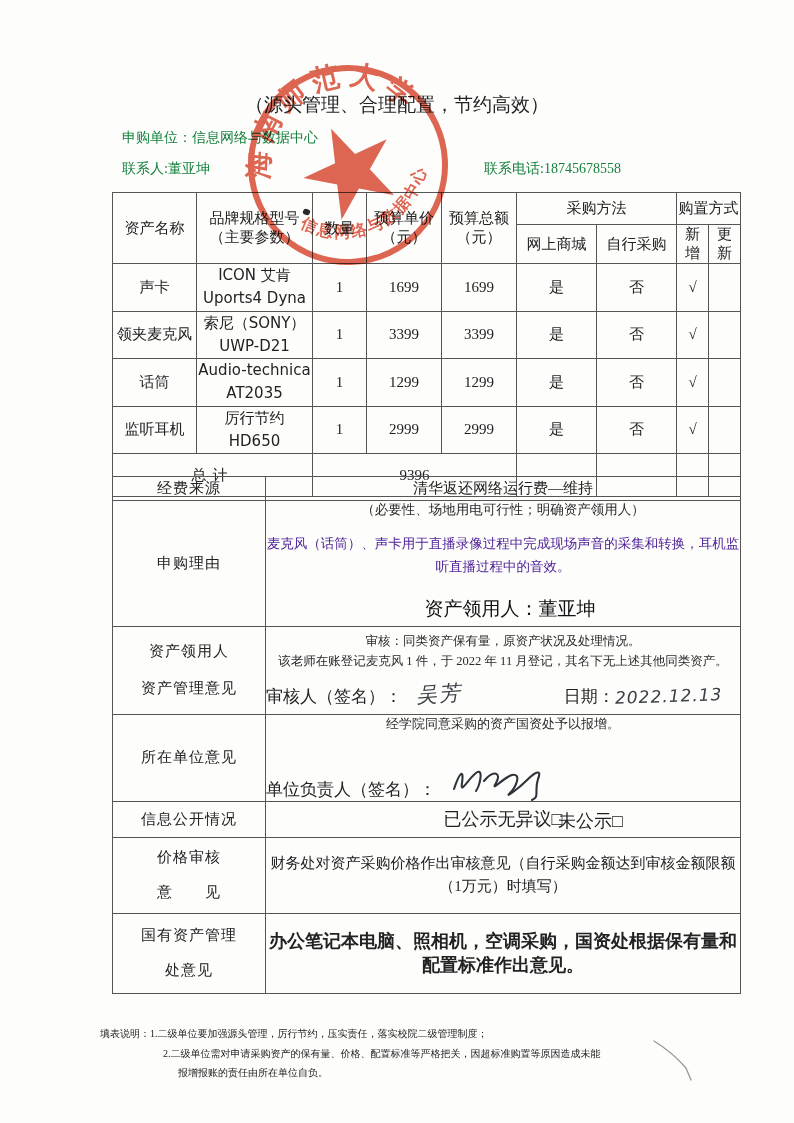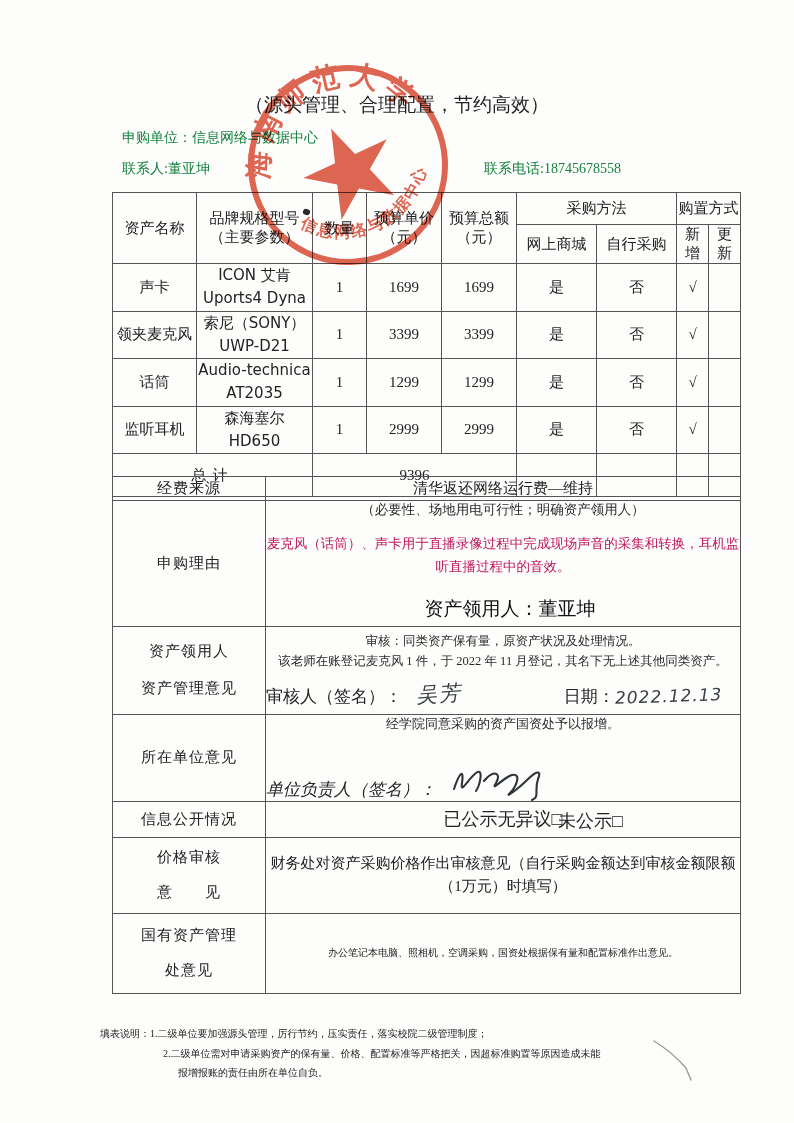--- a/index.html
+++ b/index.html
@@ -37,21 +37,21 @@
   .num-cell { font-size: 16px; }
   .check-cell { font-size: 15px; color: #333; }
   .total-label { font-size: 19px; letter-spacing: 6px; }
   .total-value { font-size: 16px; }
   
   td.sec-label { font-size: 18px; line-height: 1.55; letter-spacing: 1px; }
   td.sec-content { text-align: left; padding: 5px 10px; }
   td.top-align { vertical-align: top; }
   .small-print { font-size: 12.5px; color: #2a2a2a; line-height: 1.55; }
   .hint-print { font-size: 13.5px; color: #2a2a2a; }
-  .body-print { font-size: 13.5px; line-height: 1.65; margin-top: 14px; color: #be185d; }
+  .body-print { font-size: 13.5px; line-height: 1.65; margin-top: 14px; color: #4c1d95; }
   .recipient-line { font-size: 19px; margin: 18px 0 4px 14px; color: #111; }
   .sign-row { display: flex; align-items: flex-end; margin-top: 9px; }
   .sign-label { font-size: 17px; white-space: nowrap; }
   .handwriting-name {
     font-family: "DejaVu Sans", sans-serif; font-style: italic;
     font-size: 21px; color: #3c4147; transform: rotate(-4deg);
     margin-left: 14px; letter-spacing: 2px;
   }
   .handwriting-date {
     font-family: "DejaVu Sans", sans-serif; font-style: italic;
@@ -167,21 +167,21 @@
       <td class="num-cell">1299</td>
       <td class="num-cell">1299</td>
       <td>是</td>
       <td>否</td>
       <td class="check-cell">√</td>
       <td class="check-cell"></td>
     </tr>
     <tr style="height:44px;">
       <td>监听耳机</td>
       <td class="brand-cell">
-        <div>森海塞尔</div>
+        <div>厉行节约</div>
         <div>HD650</div>
       </td>
       <td class="num-cell">1</td>
       <td class="num-cell">2999</td>
       <td class="num-cell">2999</td>
       <td>是</td>
       <td>否</td>
       <td class="check-cell">√</td>
       <td class="check-cell"></td>
     </tr>
@@ -229,21 +229,21 @@
             <span class="sign-label">日期：</span>
             <span class="handwriting-date">2022.12.13</span>
           </span>
         </div>
       </td>
     </tr>
     <tr style="height:87px;">
       <td class="sec-label">所在单位意见</td>
       <td class="sec-content top-align">
         <div class="hint-print" style="font-size:13px;">经学院同意采购的资产国资处予以报增。</div>
-        <div class="sign-row" style="margin-top:26px;font-style:italic;">
+        <div class="sign-row" style="margin-top:26px;">
           <span class="sign-label">单位负责人（签名）：</span>
           <svg class="sig-svg" width="118" height="42" viewBox="0 0 118 42">
             <path d="M8,30 C14,12 18,10 16,24 C14,36 22,20 30,14 C38,8 34,26 30,32 M38,22 C48,10 56,14 50,24 C44,34 58,18 66,16 C76,14 70,28 64,34 C58,40 72,30 80,22 C90,12 96,10 92,20 C88,32 94,38 86,41" fill="none" stroke="#2f343a" stroke-width="2.1" stroke-linecap="round"></path>
           </svg>
         </div>
       </td>
     </tr>
     <tr style="height:36px;">
       <td class="sec-label">信息公开情况</td>
       <td class="sec-content" style="position:relative;">
@@ -256,21 +256,21 @@
         <div>价格审核</div>
         <div style="margin-top:12px;">意　　见</div>
       </td>
       <td class="sec-content top-align small-print">财务处对资产采购价格作出审核意见（自行采购金额达到审核金额限额（1万元）时填写）</td>
     </tr>
     <tr style="height:80px;">
       <td class="sec-label">
         <div>国有资产管理</div>
         <div style="margin-top:12px;">处意见</div>
       </td>
-      <td class="sec-content top-align hint-print" style="font-size:10px;">办公笔记本电脑、照相机，空调采购，国资处根据保有量和配置标准作出意见。</td>
+      <td class="sec-content top-align hint-print" style="font-size:18px;font-weight:bold;">办公笔记本电脑、照相机，空调采购，国资处根据保有量和配置标准作出意见。</td>
     </tr>
   </tbody>
     </table>
 
   <div class="footnotes">
     <div><span>填表说明：</span><span>1.二级单位要加强源头管理，厉行节约，压实责任，落实校院二级管理制度；</span></div>
     <div class="fn-line2">2.二级单位需对申请采购资产的保有量、价格、配置标准等严格把关，因超标准购置等原因造成未能</div>
     <div class="fn-line3">报增报账的责任由所在单位自负。</div>
   </div>
 

